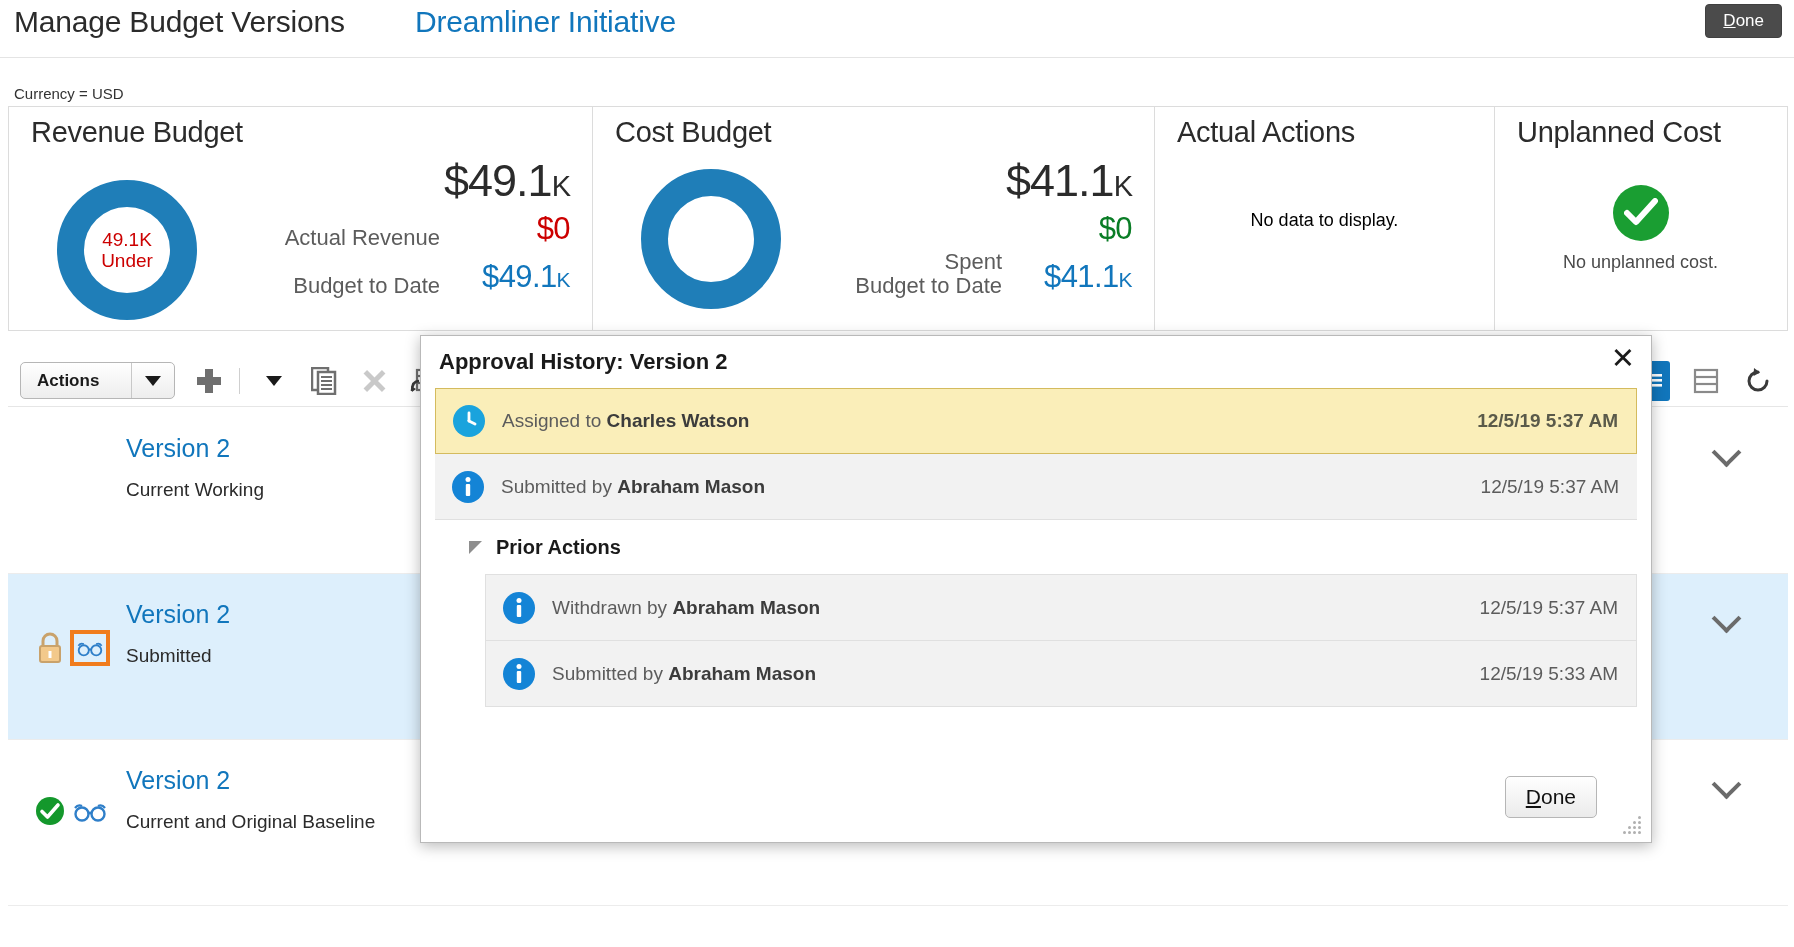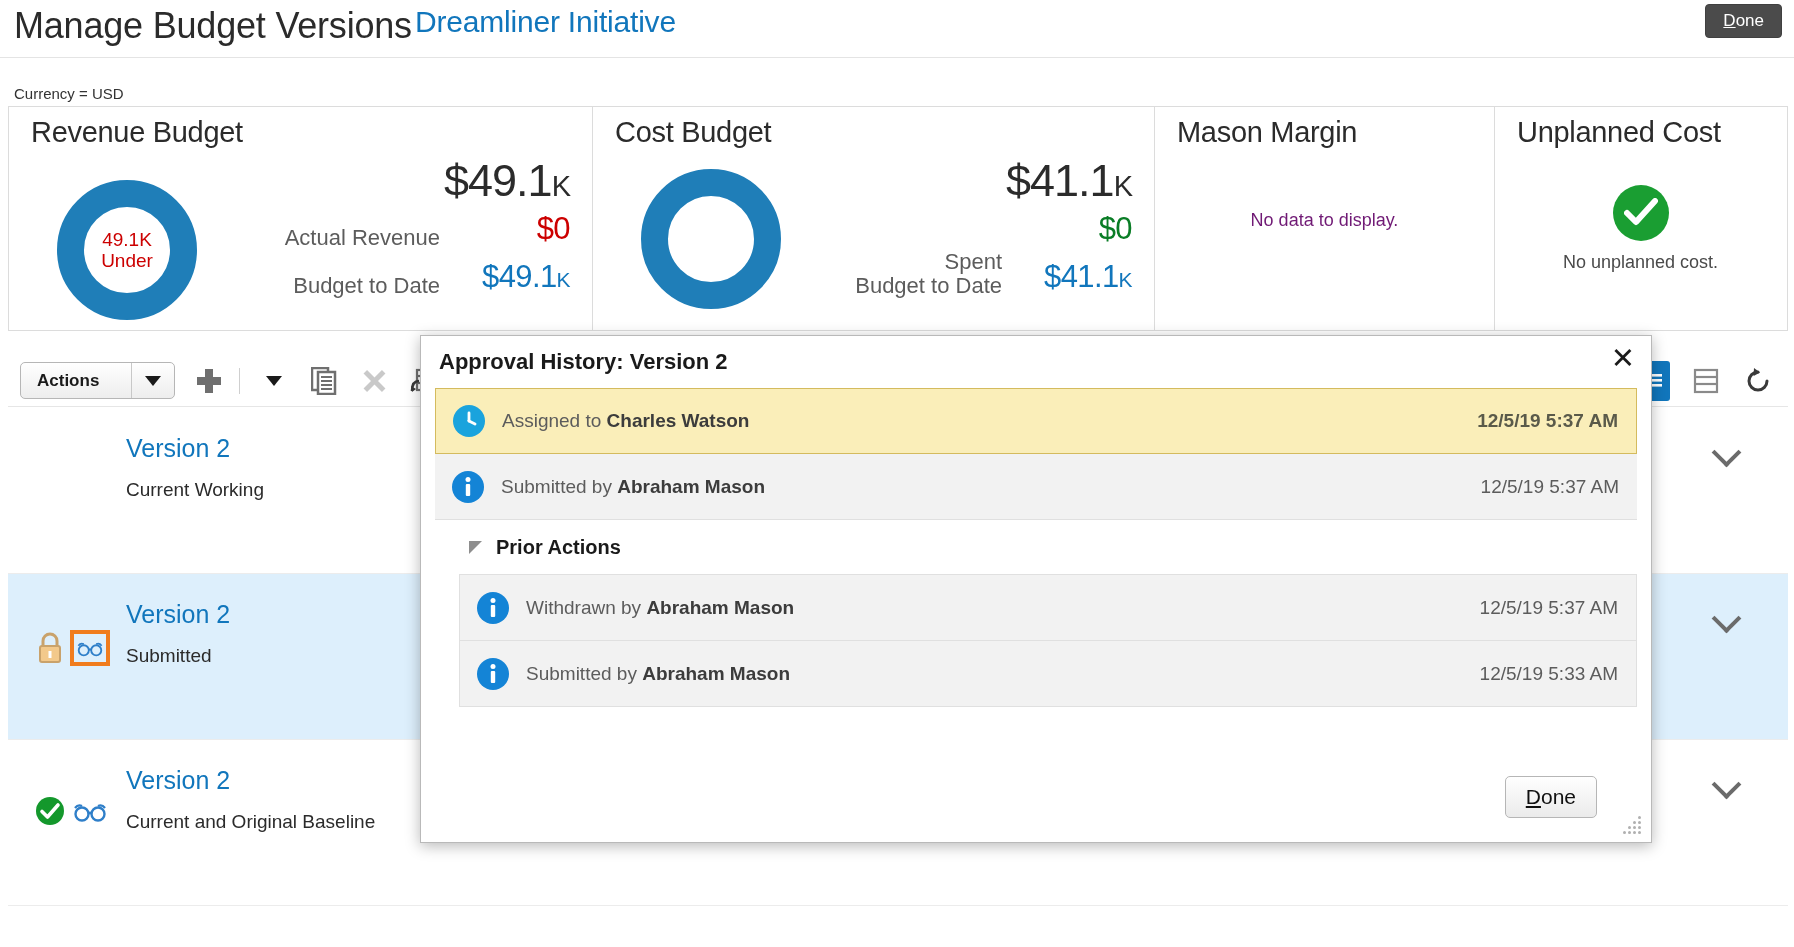--- a/index.html
+++ b/index.html
@@ -13,21 +13,21 @@
   }
   #page { position: relative; width: 1794px; height: 947px; background:#fff; }
 
   
   .page-header {
     position: absolute; left: 0; top: 0; width: 1794px; height: 58px;
     border-bottom: 1px solid #e4e4e4;
   }
   .page-title {
     position: absolute; left: 14px; top: 5px;
-    font-size: 36px; color: #2b2b2b; font-weight: 400; letter-spacing: -0.2px;
+    font-size: 30px; color: #2b2b2b; font-weight: 400; letter-spacing: -0.2px;
   }
   .project-link {
     position: absolute; left: 415px; top: 5px;
     font-size: 30px; color: #1176bc; font-weight: 400; letter-spacing: -0.2px;
   }
   .done-top {
     position: absolute; right: 12px; top: 4px;
     background: #4b4b4b; color: #ffffff;
     border: 1px solid #404040; border-radius: 4px;
     padding: 7px 17px 8px 17px;
@@ -82,21 +82,21 @@
     position: absolute; font-size: 31px; white-space: nowrap; text-align: right;
     letter-spacing: -0.6px;
   }
   .kpi-rowval .sfx { font-size: 21px; }
   .val-red { color: #cc0000; }
   .val-green { color: #0a7d26; }
   .val-blue { color: #1176bc; }
 
   .nodata {
     position: absolute; width: 100%; top: 103px; text-align: center;
-    font-size: 18px; color: #701a75;
+    font-size: 18px; color: #000000;
   }
   .check-circle {
     position: absolute; left: 50%; top: 78px; transform: translateX(-50%);
     width: 56px; height: 56px; border-radius: 50%; background: #1a9e32;
   }
   .check-circle svg { position: absolute; left: 11px; top: 13px; }
   .unplanned-note {
     position: absolute; width: 100%; top: 145px; text-align: center;
     font-size: 18px; color: #4a4a4a;
   }
@@ -218,21 +218,21 @@
 
   .prior-head {
     display: flex; align-items: center; height: 54px; padding-left: 34px;
   }
   .tri-expanded {
     width: 0; height: 0; margin-right: 14px;
     border-left: 13px solid #8e8e8e; border-bottom: 13px solid transparent;
     border-top: 0 solid transparent;
   }
   .prior-label { font-size: 20px; font-weight: 700; color: #1a1a1a; }
-  .prior-list { margin-left: 24px; border: 1px solid #e0e0e0; border-bottom: none; }
+  .prior-list { margin-left: 50px; border: 1px solid #e0e0e0; border-bottom: none; }
   .prior-list .hist-row:last-child { border-bottom: 1px solid #e0e0e0; }
 
   .dlg-footer { position: absolute; right: 0; bottom: 0; width: 100%; height: 78px; }
   .dlg-done {
     position: absolute; right: 54px; top: 12px;
     background: linear-gradient(#ffffff,#ebebeb);
     border: 1px solid #b6b6b6; border-radius: 5px;
     padding: 8px 20px; font-size: 21px; color: #111; cursor: pointer;
   }
   .dlg-done .akey { text-decoration: underline; }
@@ -275,21 +275,21 @@
       <div class="kpi-title">Cost Budget</div>
       <div class="donut" style="left:48px; top:62px; width:140px; height:140px; border:27px solid #1f7eb8;"></div>
       <div class="kpi-big" style="right:22px; top:48px;"><span>$41.1</span><span class="sfx">K</span></div>
       <div class="kpi-rowlabel" style="right:152px; top:118px;margin-top:24px;">Spent</div>
       <div class="kpi-rowval val-green" style="right:22px; top:104px;">$0</div>
       <div class="kpi-rowlabel" style="right:152px; top:166px;">Budget to Date</div>
       <div class="kpi-rowval val-blue" style="right:22px; top:152px;"><span>$41.1</span><span class="sfx">K</span></div>
     </div>
 
     <div class="kpi-card kpi-marg">
-      <div class="kpi-title">Mason Margin</div>
+      <div class="kpi-title">Actual Actions</div>
       <div class="nodata">No data to display.</div>
     </div>
 
     <div class="kpi-card kpi-unpl">
       <div class="kpi-title">Unplanned Cost</div>
       <div class="check-circle">
         <svg width="34" height="30" viewBox="0 0 34 30">
             <path d="M3 15 L12 24 L31 3" stroke="#ffffff" stroke-width="6" fill="none" stroke-linecap="round" stroke-linejoin="round"></path>
           </svg>
       </div>

